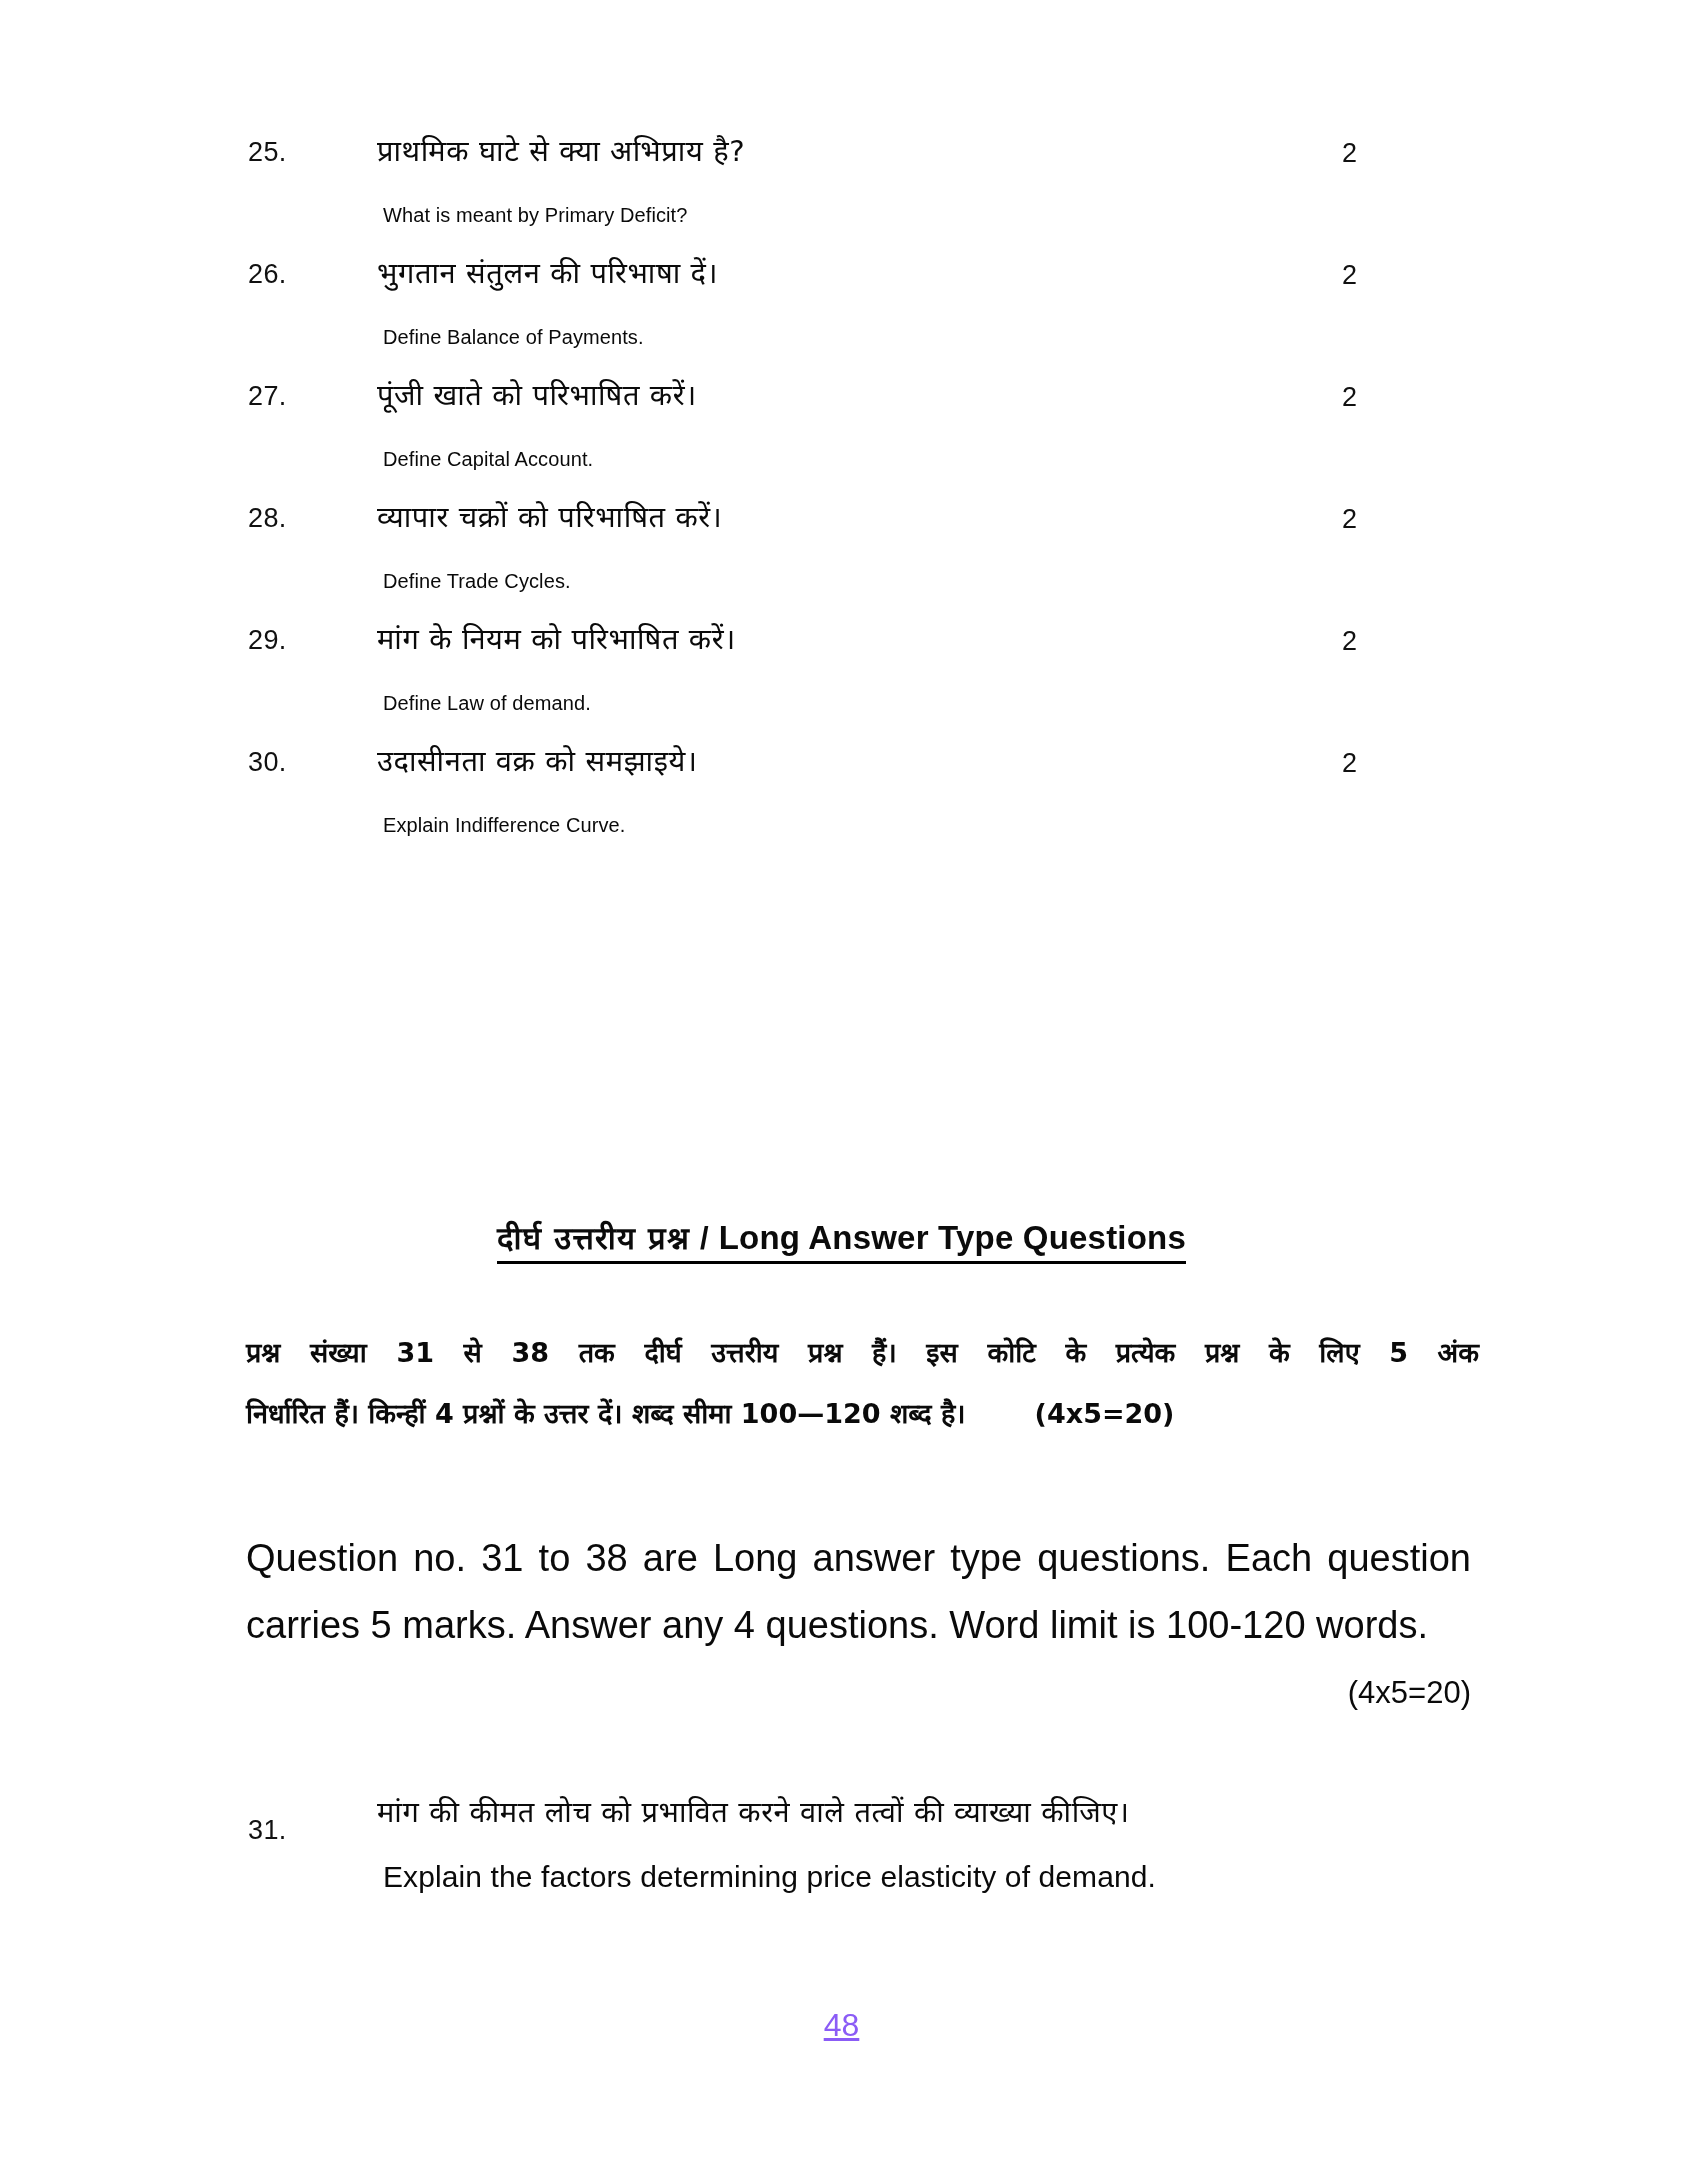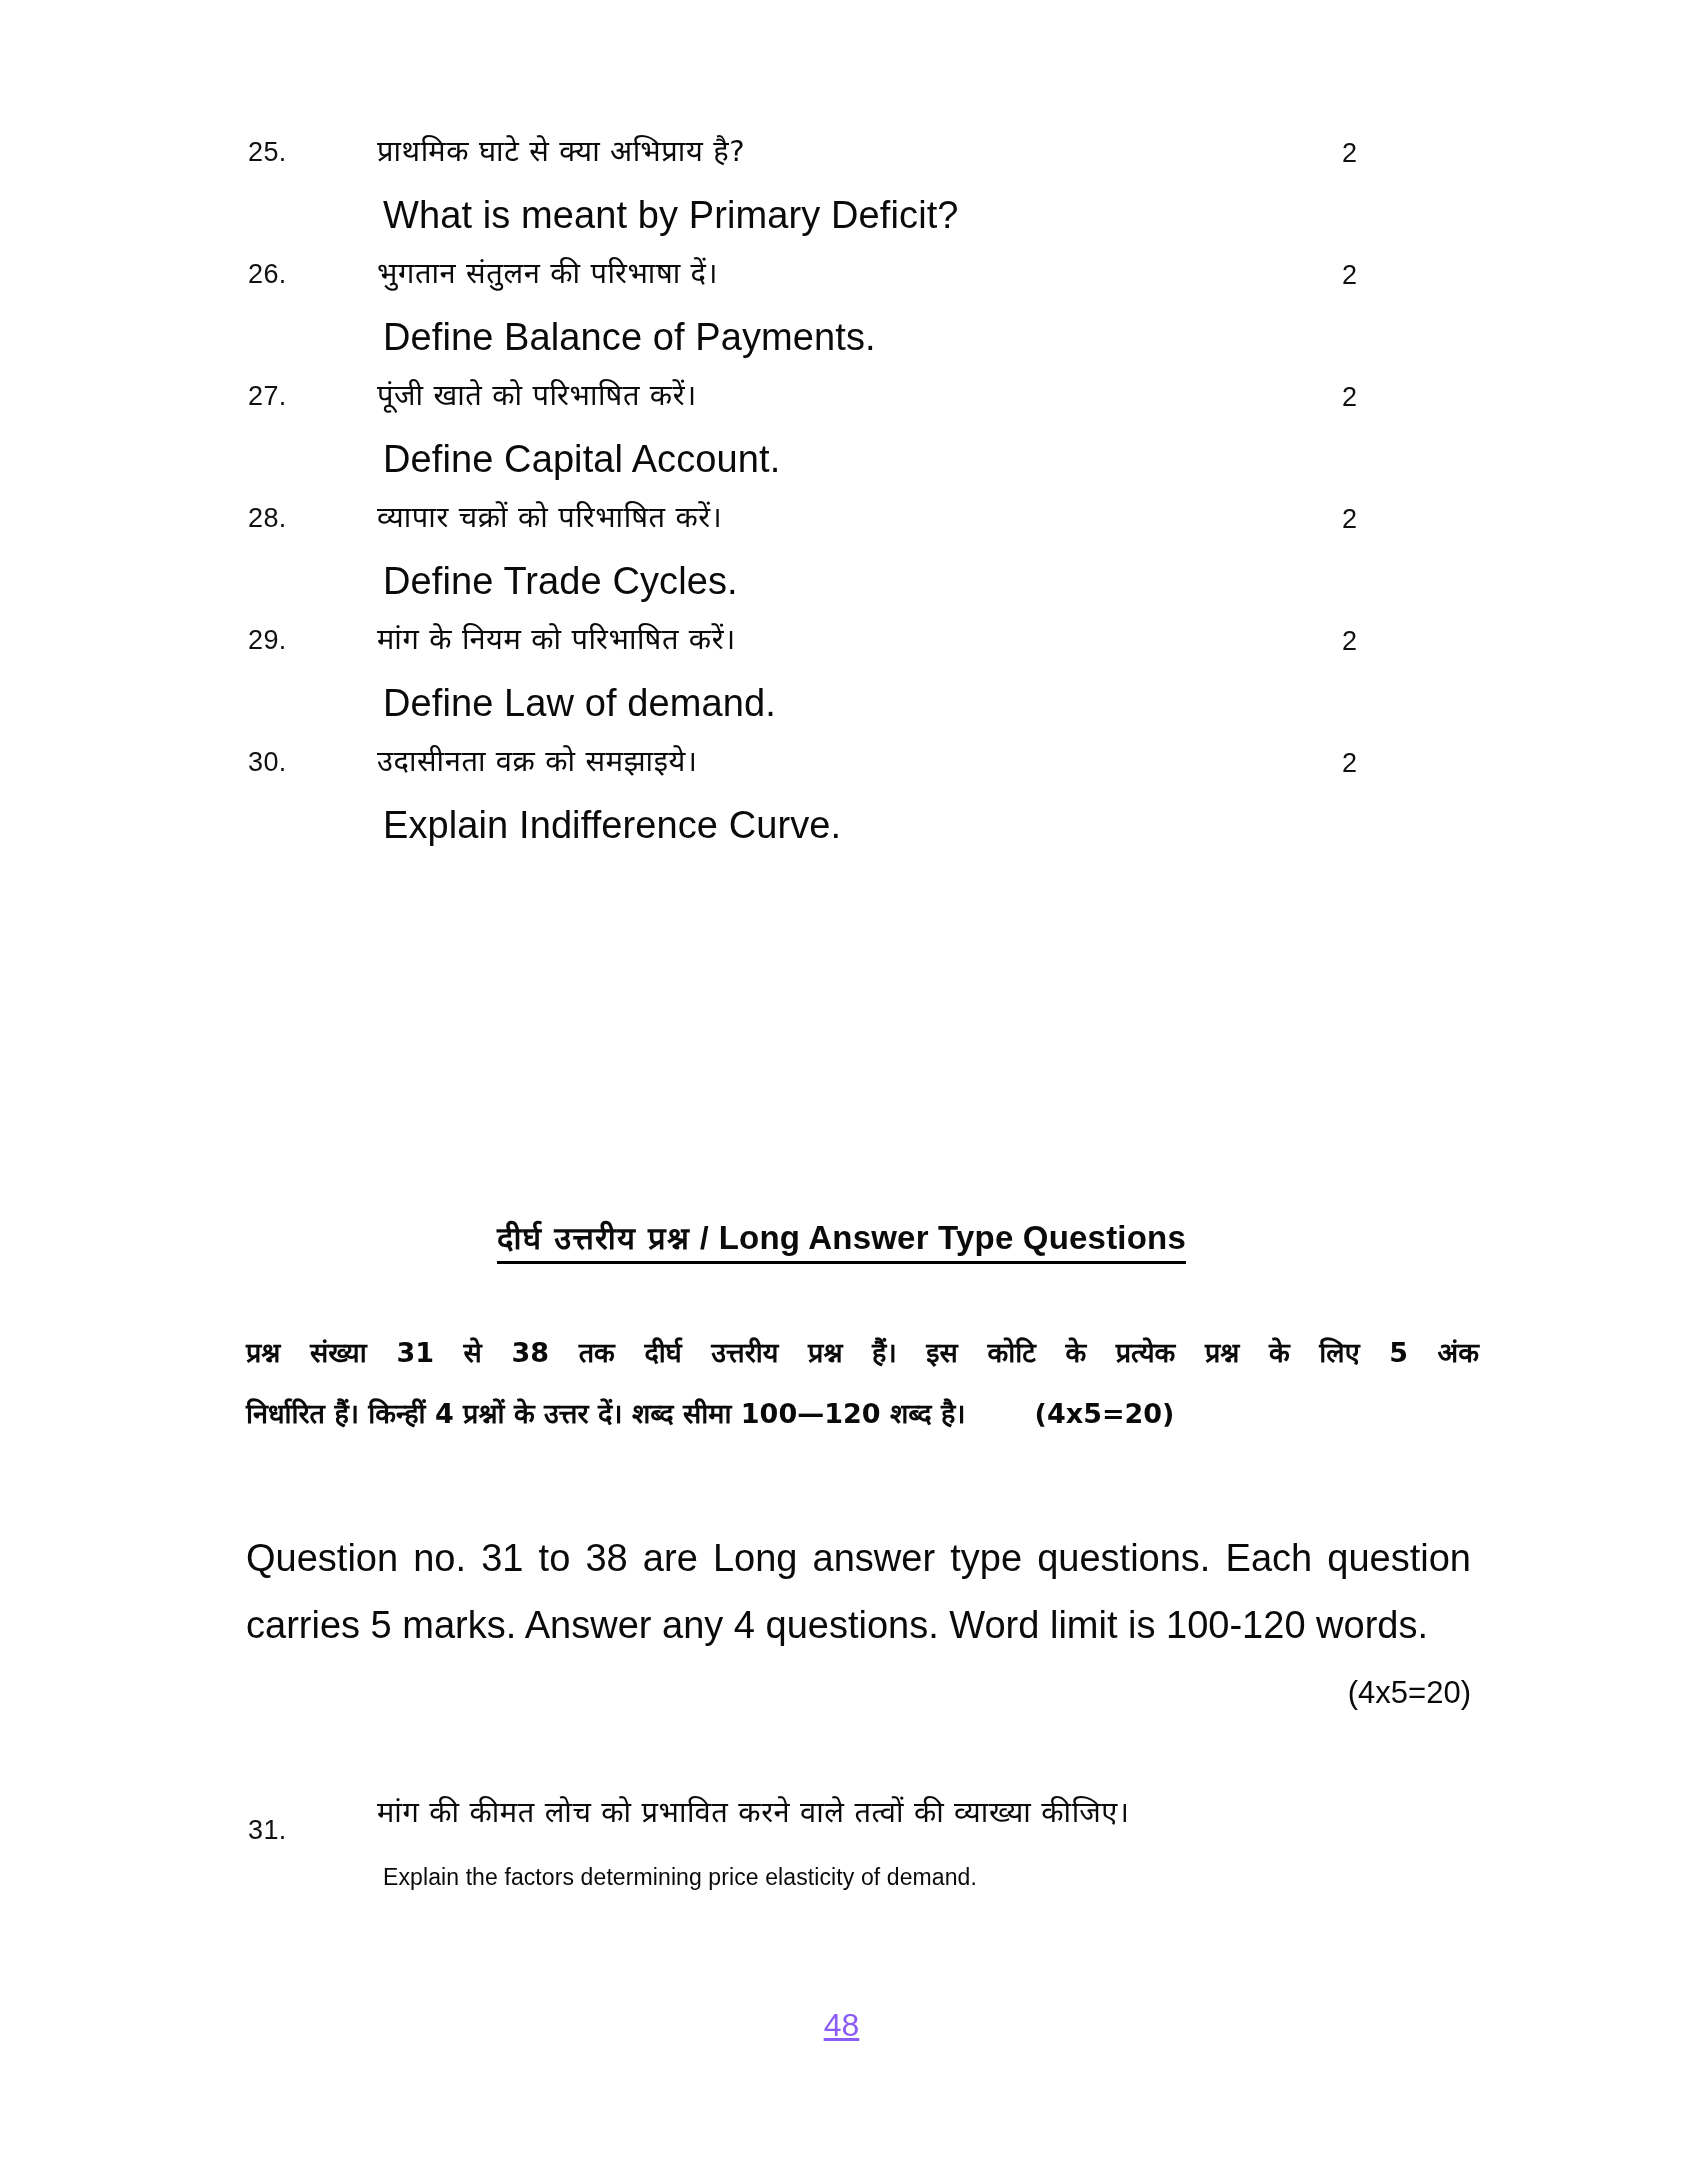--- a/index.html
+++ b/index.html
@@ -53,21 +53,21 @@
     line-height: 38px;
     font-family: "DejaVu Sans", sans-serif;
     letter-spacing: 0.6px;
     color: #0a0a0a;
     white-space: nowrap;
   }
   .qeng {
     position: absolute;
     left: 135px;
     top: 61px;
-    font-size: 38px;
+    font-size: 20px;
     line-height: 38px;
     letter-spacing: 0.1px;
     color: #0a0a0a;
     white-space: nowrap;
   }
   .qmarks {
     position: absolute;
     left: 1094px;
     top: 1px;
     font-size: 27px;
@@ -162,21 +162,21 @@
 
   
   .lq {
     position: absolute;
     left: 248px;
     width: 1267px;
     top: 1797px;
   }
   .lq .qnum { font-size: 27px; margin-top: 16px; }
   .lq .qhindi { top: -4px; font-size: 29px; }
-  .lq .qeng { top: 61px; font-size: 23px; }
+  .lq .qeng { top: 61px; font-size: 30px; }
 
   
   .page-number {
     position: absolute;
     left: 0;
     top: 2007px;
     width: 1683px;
     text-align: center;
     font-size: 32px;
     color: #8b5cf6;

